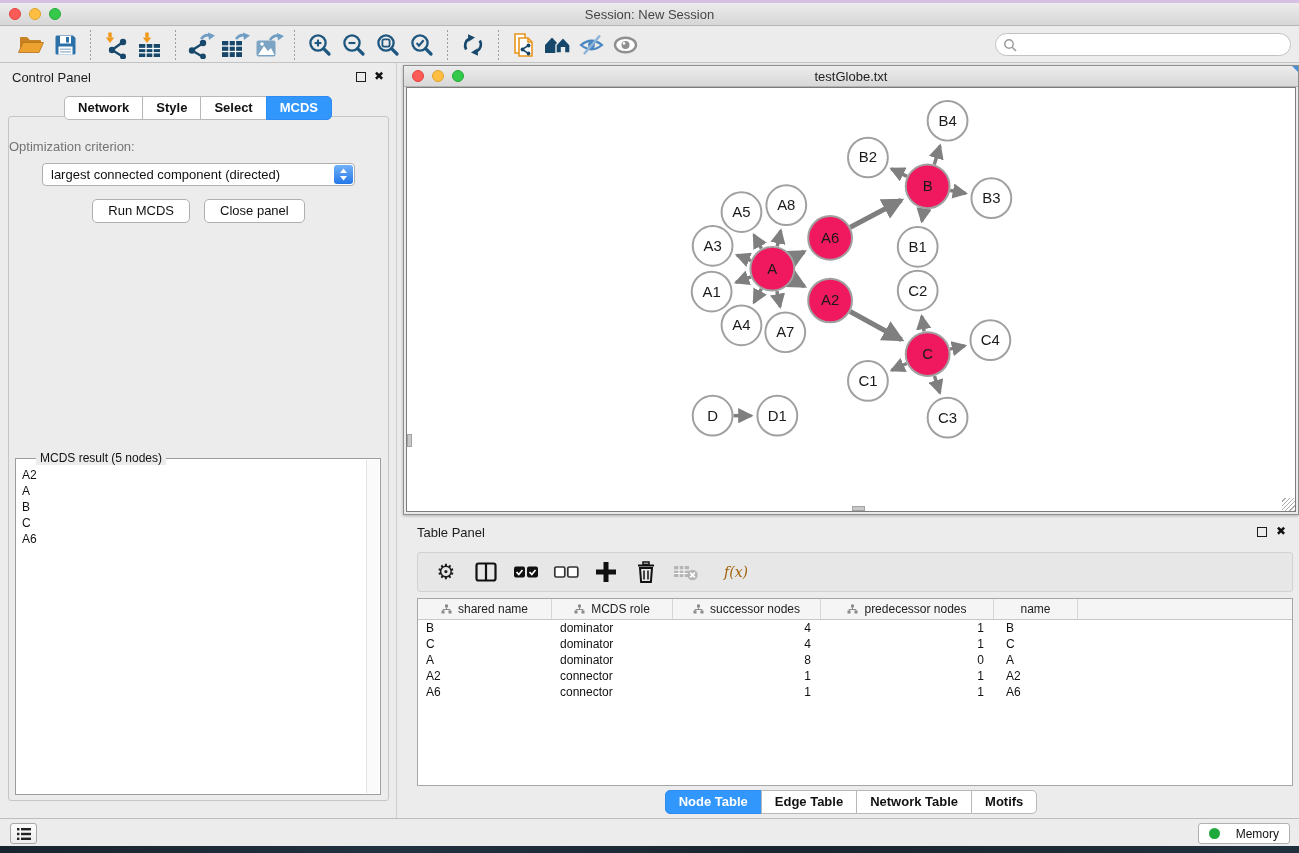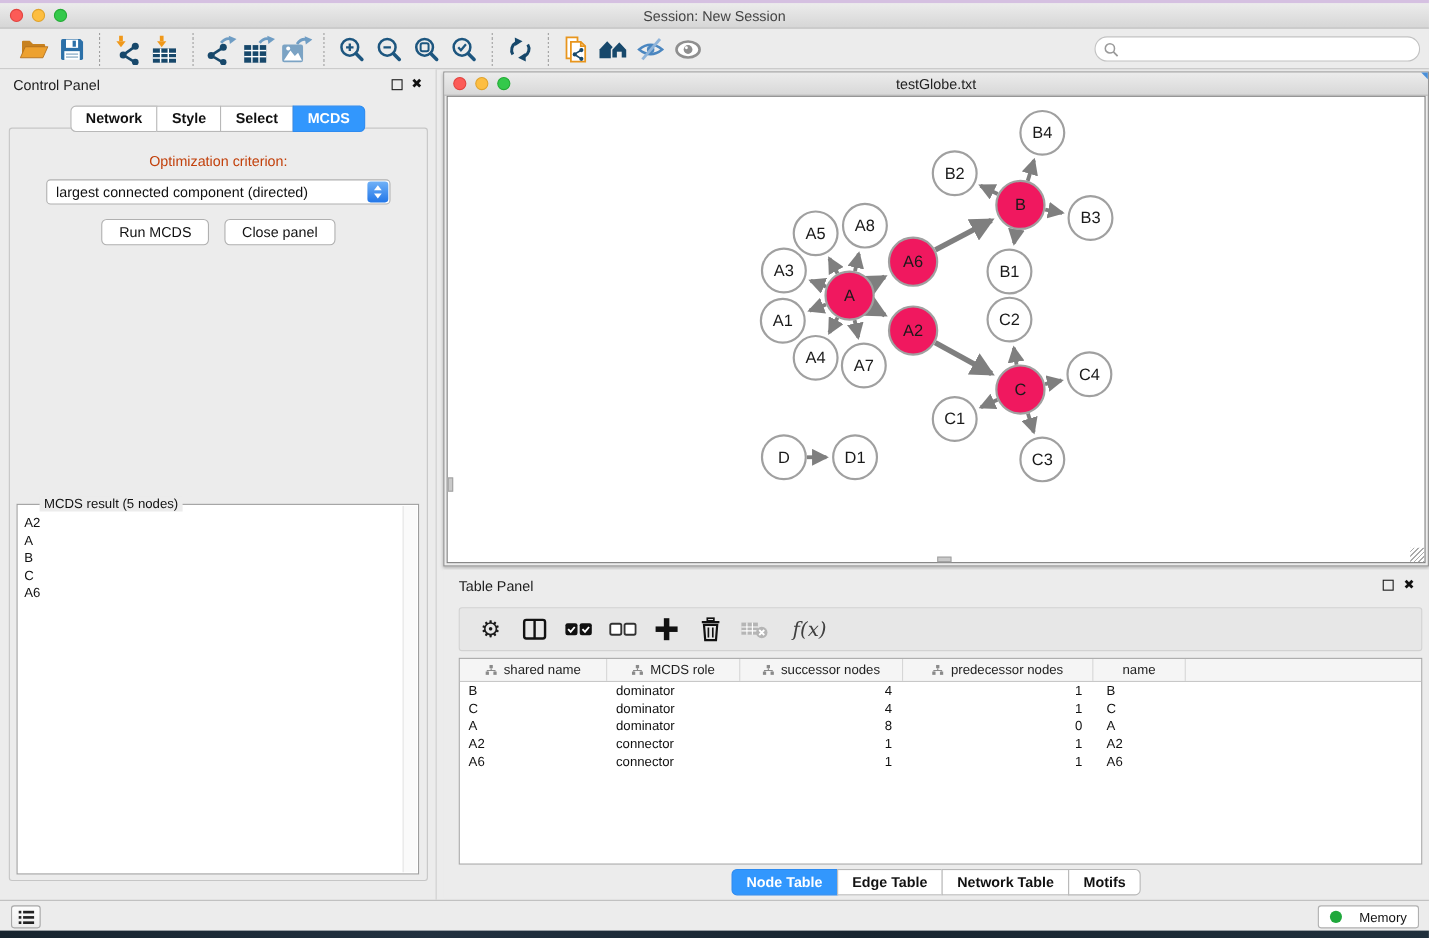--- a/index.html
+++ b/index.html
@@ -39,21 +39,21 @@
   .cp-float { right:30px; } .cp-close { right:12px; }
 
   .tabrow { display:flex; justify-content:center; margin-top:5px; position:relative; z-index:2; }
   .tab { background:#fff; border:1px solid #b8b8b8; padding:3px 13px 4px; font-size:13px; color:#111; margin-left:-1px;font-weight:bold; }
   .tab:first-child { border-top-left-radius:5px; border-bottom-left-radius:5px; margin-left:0; }
   .tab:last-child { border-top-right-radius:5px; border-bottom-right-radius:5px; }
   .tab.active { background:#3297fd; border-color:#2e8bf0; color:#fff; }
 
   .cp-content { position:absolute; left:8px; right:7px; top:53px; bottom:17px;
     border:1px solid #c6c6c6; border-radius:3px; background:#ececec; }
-  .opt-label { text-align:center; margin-top:22px; font-size:13px; color:#c2410c; }
+  .opt-label { text-align:left; margin-top:22px; font-size:13px; color:#737373; }
   .selectbox { position:relative; margin:9px 33px 0; height:23px; background:#fff;
     border:1px solid #b0b0b0; border-radius:4px; display:flex; align-items:center; }
   .selectbox .sel-text { font-size:13px; padding-left:8px; color:#111; }
   .sel-stepper { position:absolute; right:1px; top:1px; bottom:1px; width:19px; border-radius:3px;
     background:linear-gradient(#70b1f7,#2377e8); display:flex; align-items:center; justify-content:center; }
   .btnrow { display:flex; justify-content:center; gap:14px; margin-top:13px; }
   .pushbtn { background:#fff; border:1px solid #b0b0b0; border-radius:5px; padding:3px 15px 4px; font-size:13px; color:#111; }
 
   .result-box { position:absolute; left:6px; right:7px; top:341px; bottom:5px;
     border:1px solid #9d9d9d; background:#fff; }
@@ -77,21 +77,21 @@
   .resize-grip { position:absolute; right:0; bottom:0; width:13px; height:13px;
     background:repeating-linear-gradient(135deg, transparent 0 2px, #ababab 2px 3px); }
 
   
   .table-panel { position:absolute; left:403px; top:518px; width:896px; height:299px; background:#ececec; }
   .tp-float { right:32px; } .tp-close { right:13px; }
   .tp-toolbar { position:absolute; left:14px; right:6px; top:34px; height:40px; background:#e7e7e7;
     border:1px solid #d2d2d2; border-radius:3px; display:flex; align-items:center; padding-left:10px; gap:4px; }
   .tpbtn { width:36px; height:34px; display:flex; align-items:center; justify-content:center; }
   .gear-glyph { font-family:"DejaVu Sans", sans-serif; font-size:21px; color:#1c1c1c; line-height:1; }
-  .fx-glyph { font-family:"DejaVu Serif", serif; font-style:italic; font-size:18px; color:#404040; }
+  .fx-glyph { font-family:"DejaVu Serif", serif; font-style:italic; font-size:14px; color:#a16207; }
 
   .datatable { position:absolute; left:14px; right:6px; top:80px; height:188px; background:#fff; border:1px solid #a6a6a6; overflow:hidden; }
   .thead { display:flex; height:21px; background:#f5f5f5; border-bottom:1px solid #c8c8c8; }
   .th { display:flex; align-items:center; justify-content:center; gap:6px; font-size:12px; color:#222;
     border-right:1px solid #d6d6d6; height:100%; }
   .trow { display:flex; height:16px; align-items:center; }
   .td { font-size:12px; color:#111; white-space:nowrap; overflow:hidden; }
   .td.left { text-align:left; padding-left:8px; }
   .td.right { text-align:right; padding-right:10px; }
   .td.name-col { padding-left:12px; }

